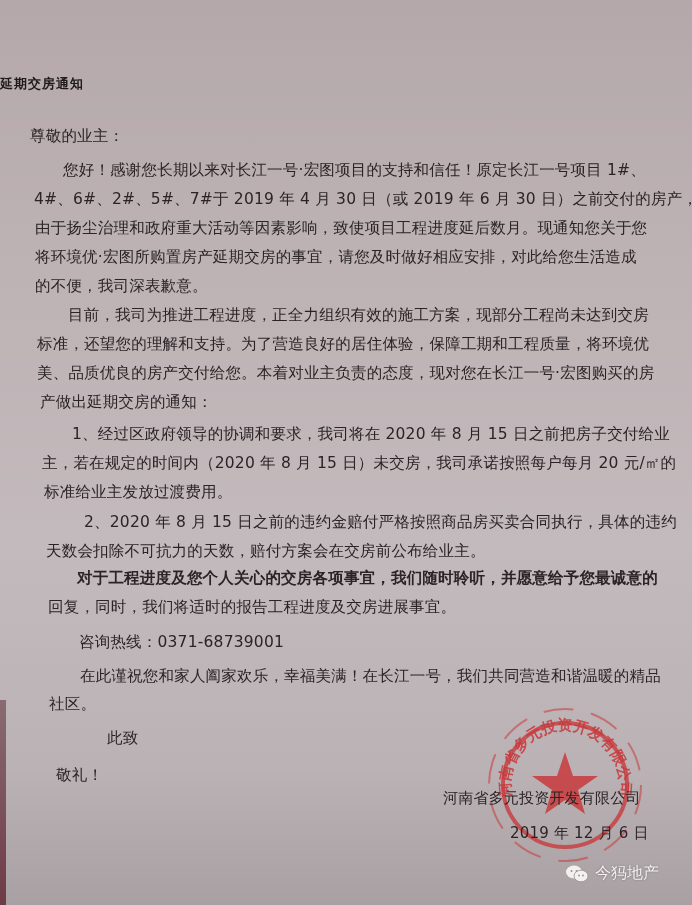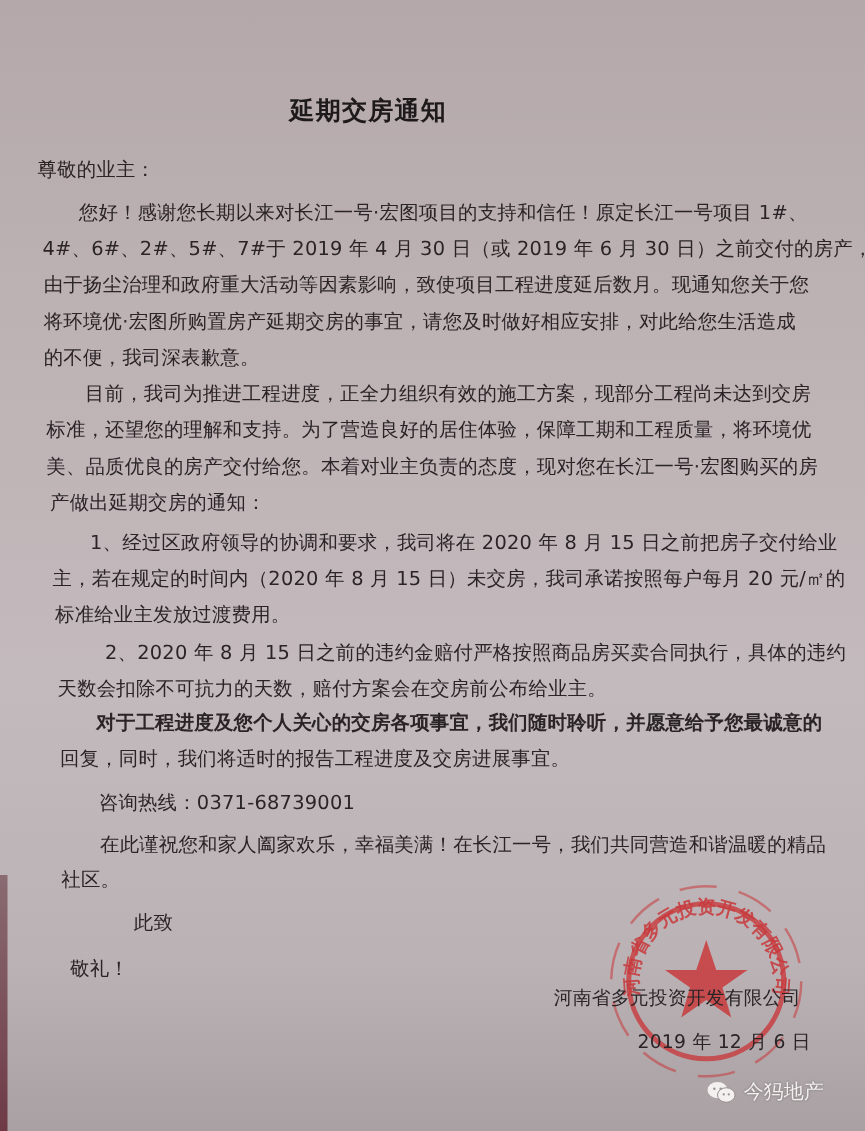--- a/index.html
+++ b/index.html
@@ -11,22 +11,22 @@
     }
     .paper {
       position: absolute; left: 0; top: 0; width: 692px; height: 905px;
       background: linear-gradient(180deg, #b4a8aa 0%, #bdb2b4 30%, #c3babd 60%, #bbb2b5 85%, #a8a0a2 100%);
     }
     .left-edge {
       position: absolute; left: 0; top: 700px; width: 6px; height: 205px;
       background: linear-gradient(180deg, #8a6b72, #6e3a46);
     }
     .title {
-      position: absolute; left: 0; width: 589px; top: 75px; text-align: center;
-      font-size: 20px; font-weight: bold; letter-spacing: 1px; color: #1e1a1c;
+      position: absolute; left: 0; width: 589px; top: 75px; 
+      font-size: 13px; font-weight: bold; letter-spacing: 1px; color: #1e1a1c;
     }
     .line {
       position: absolute; font-size: 15.5px; white-space: nowrap; color: #2a2427;
       letter-spacing: 0.2px;
     }
     .stamp {
       position: absolute; left: 480px; top: 700px; width: 170px; height: 170px;
     }
     .watermark {
       position: absolute; left: 565px; top: 863px; display: flex; align-items: center; gap: 6px;

